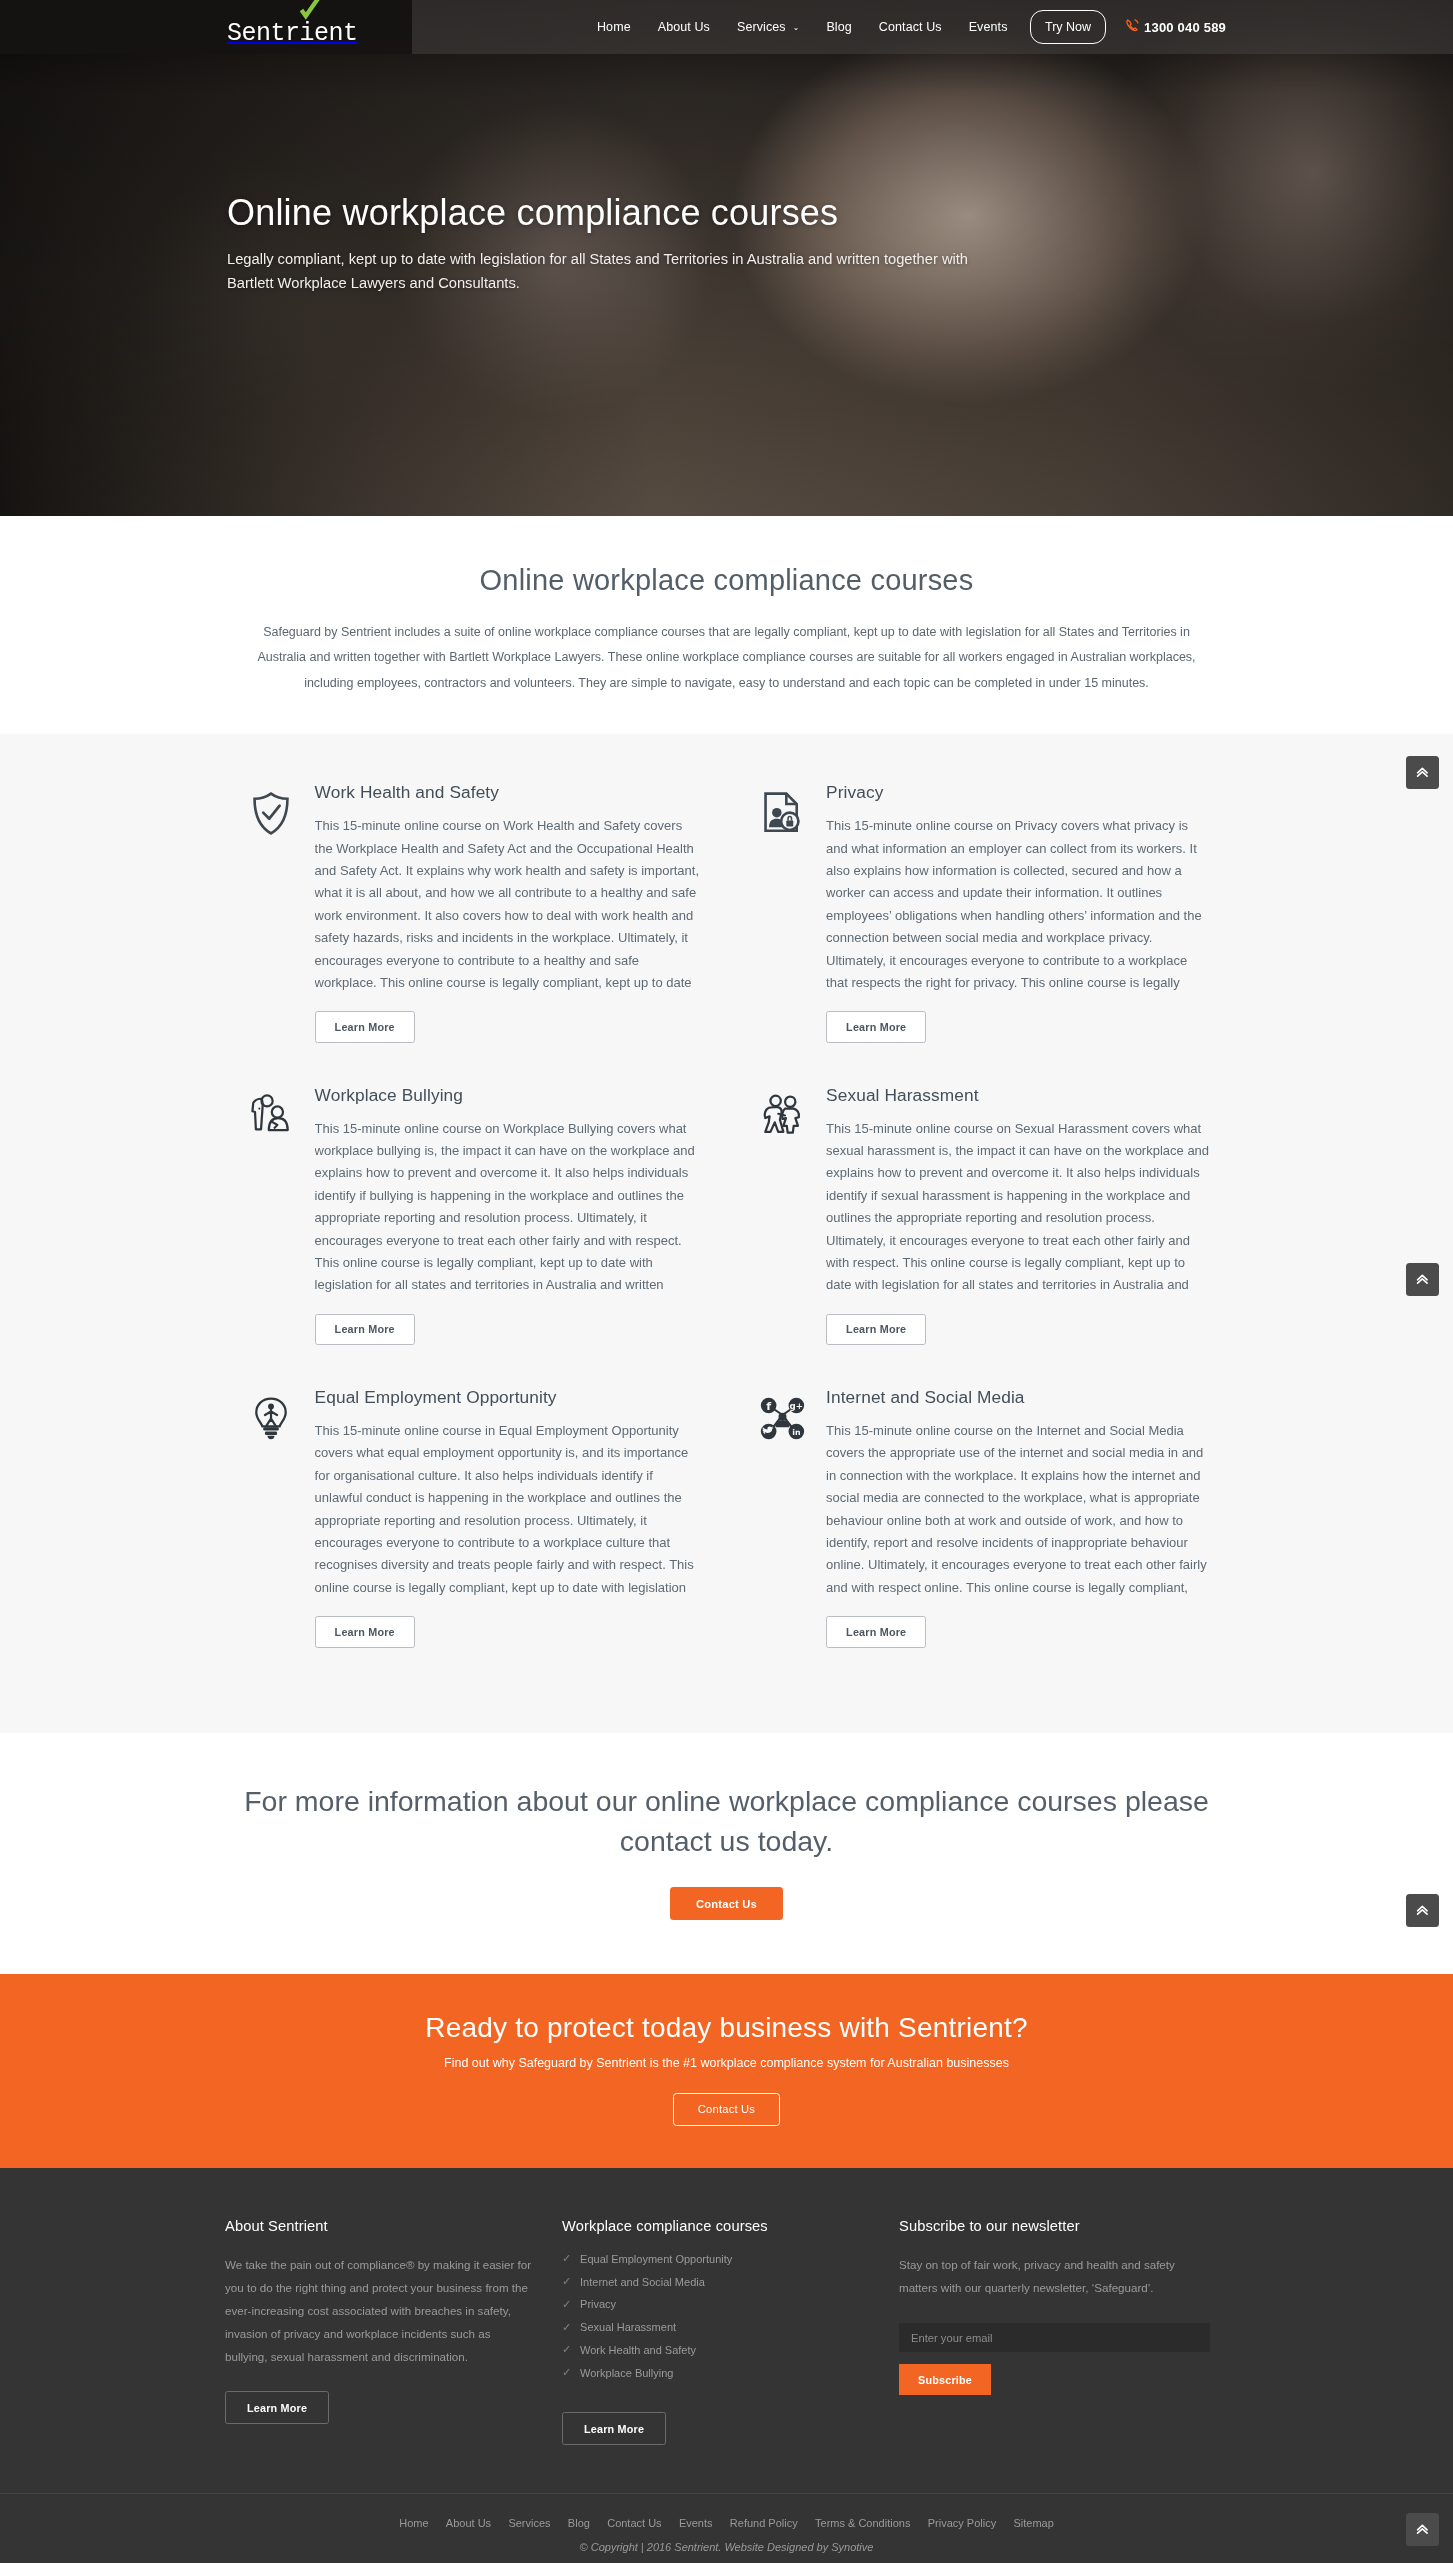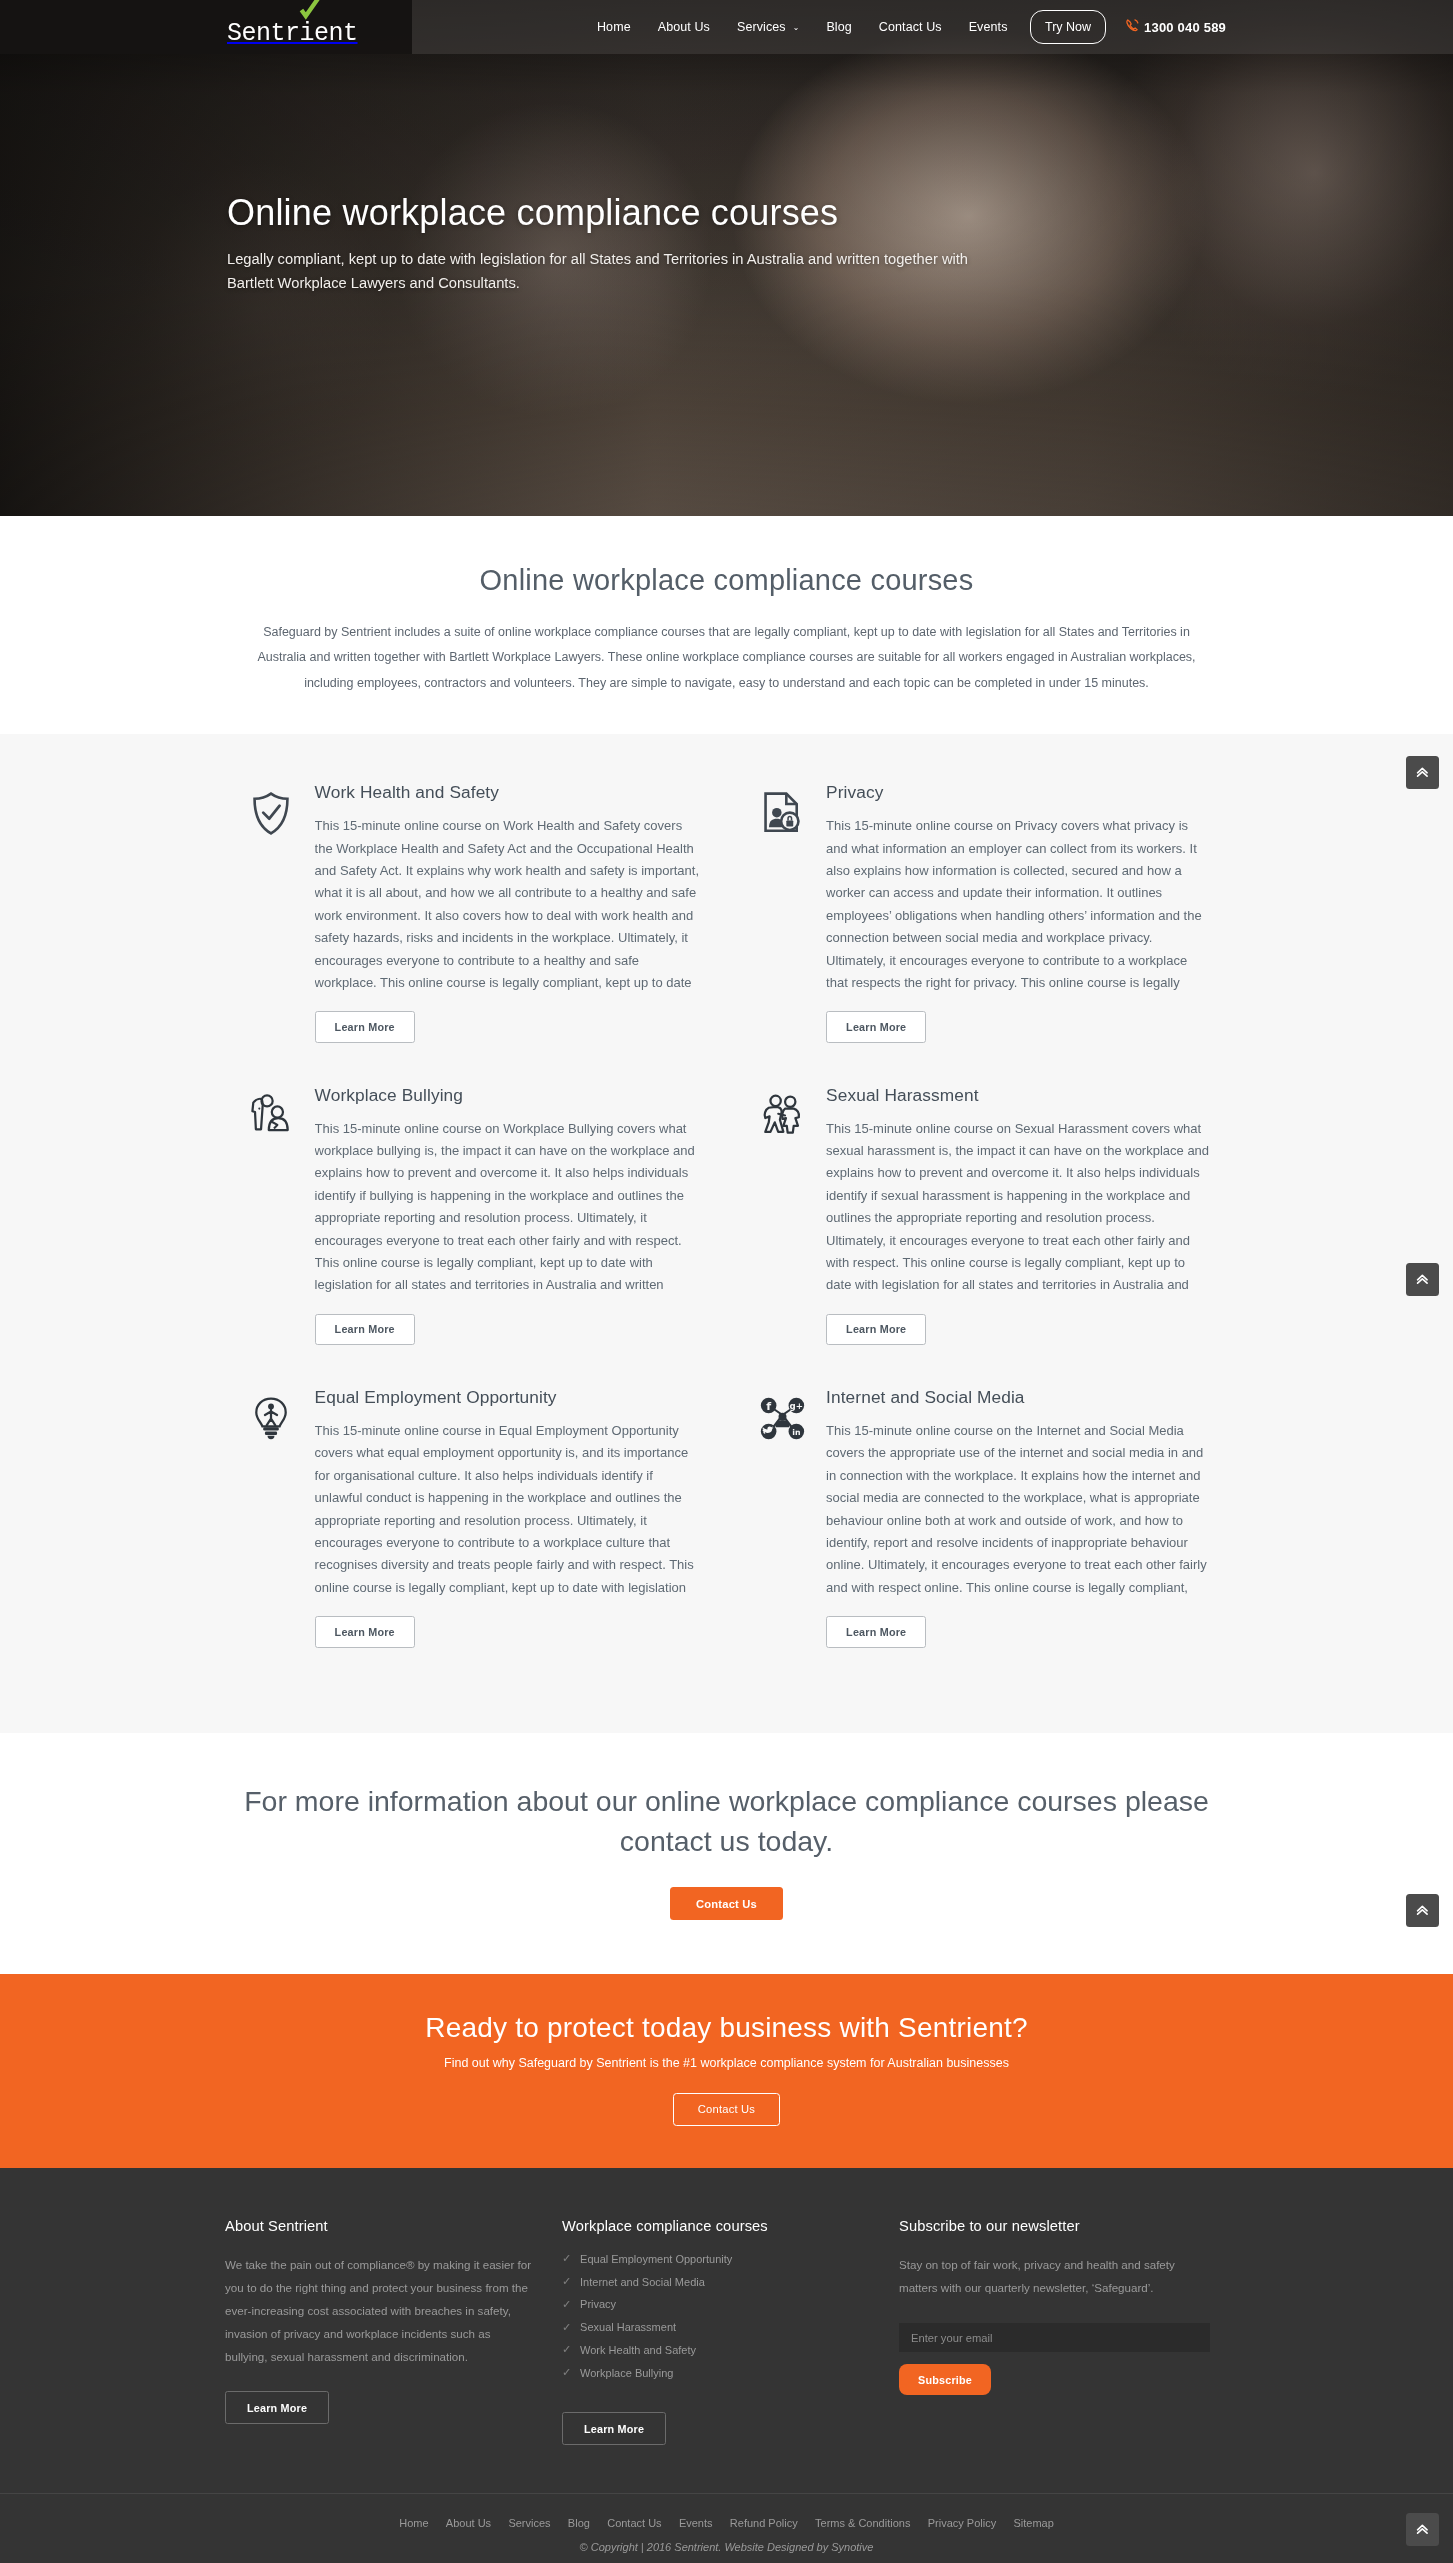--- a/index.html
+++ b/index.html
@@ -168,21 +168,21 @@
     text-decoration:none; letter-spacing:0.2px;
   }
   .f-input {
     width:311px; height:29px; background:#2b2b2b; border:none;
     color:#9a9a9a; font-size:11.2px; padding:0 12px; margin-top:24px;
     font-family:"Liberation Sans", sans-serif;
   }
   .f-input::placeholder { color:#8c8c8c; }
   .f-sub-btn {
     display:block; margin-top:12px; background:#f26522; color:#ffffff;
-    border:none; border-radius:8px; padding:9.5px 19px;
+    border:none; border-radius:0; padding:9.5px 19px;
     font-size:10.8px; font-weight:700; cursor:pointer;
     font-family:"Liberation Sans", sans-serif; letter-spacing:0.2px;
   }
   .footer-bottom {
     margin-top:48px; border-top:0.9px solid #454545; padding:22.5px 0 26px; text-align:center;
   }
   .fb-links { display:flex; justify-content:center; gap:17.3px; margin-bottom:12px; flex-wrap:wrap; }
   .fb-links a { color:#9a9a9a; font-size:11px; text-decoration:none; }
   .copyright { color:#9a9a9a; font-size:11px;font-style:italic; }
 

